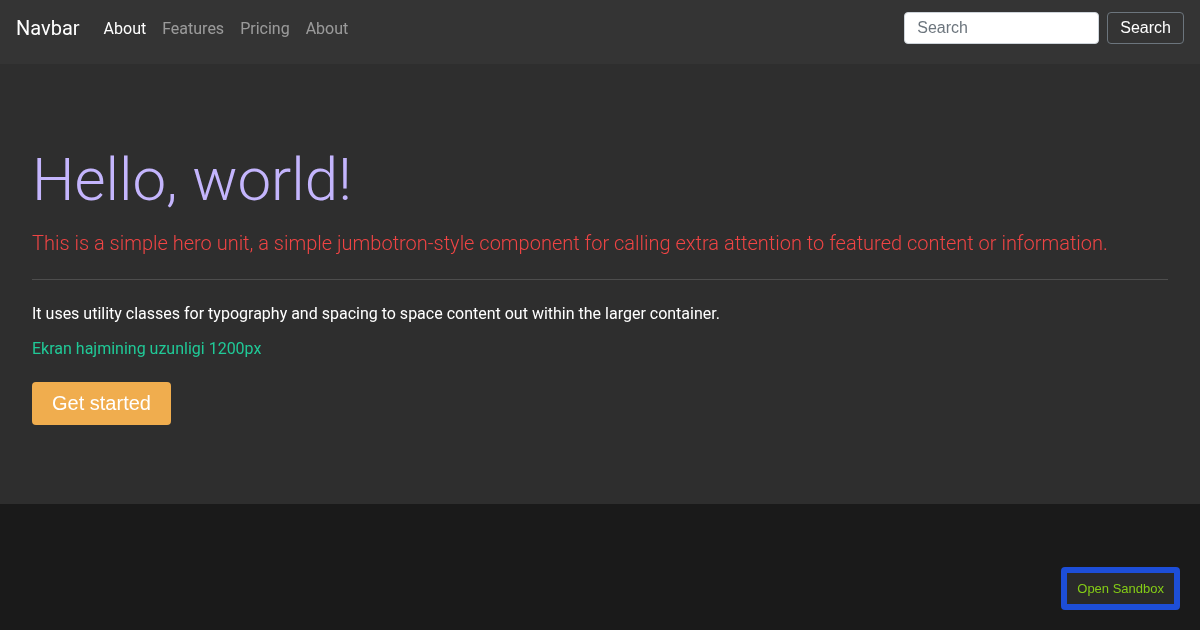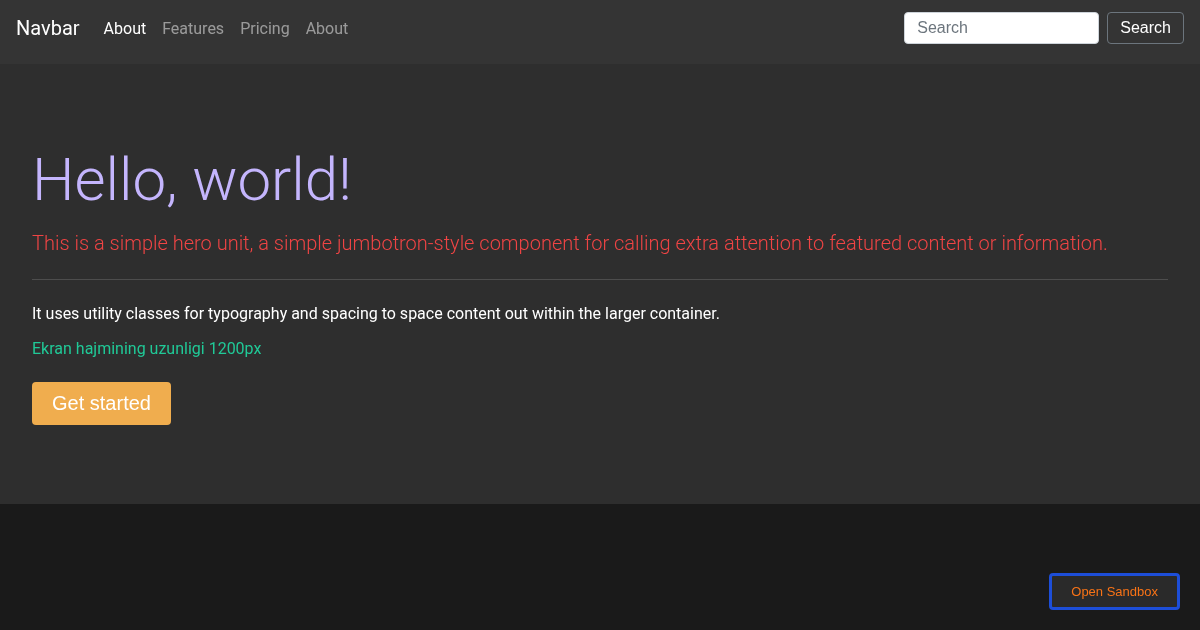--- a/index.html
+++ b/index.html
@@ -115,24 +115,24 @@
       border-radius: 4px;
       padding: 10px 20px;
       font-size: 20px;
       cursor: pointer;
     }
     .open-sandbox {
       position: fixed;
       bottom: 20px;
       right: 20px;
       background-color: #2a2a2a;
-      color: #f97316;
-      border: 3px solid #1d4ed8;
+      color: #84cc16;
+      border: 6px solid #1d4ed8;
       border-radius: 4px;
-      padding: 8px 19px;
+      padding: 8px 10px;
       font-size: 13px;
       cursor: pointer;
     }
   </style>
 </head>
 <body>
 
 <nav class="navbar">
   <div class="navbar-left">
     <a class="navbar-brand">Navbar</a>

